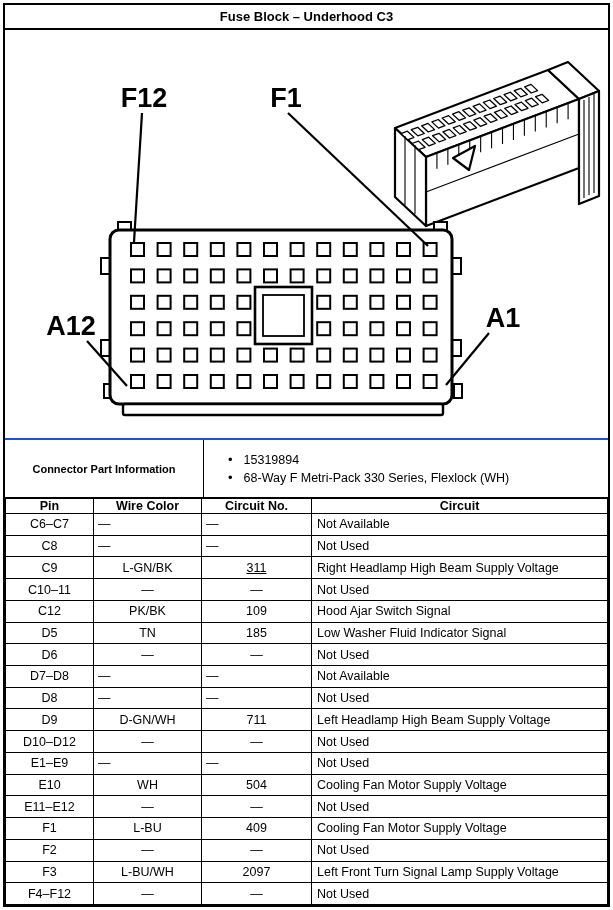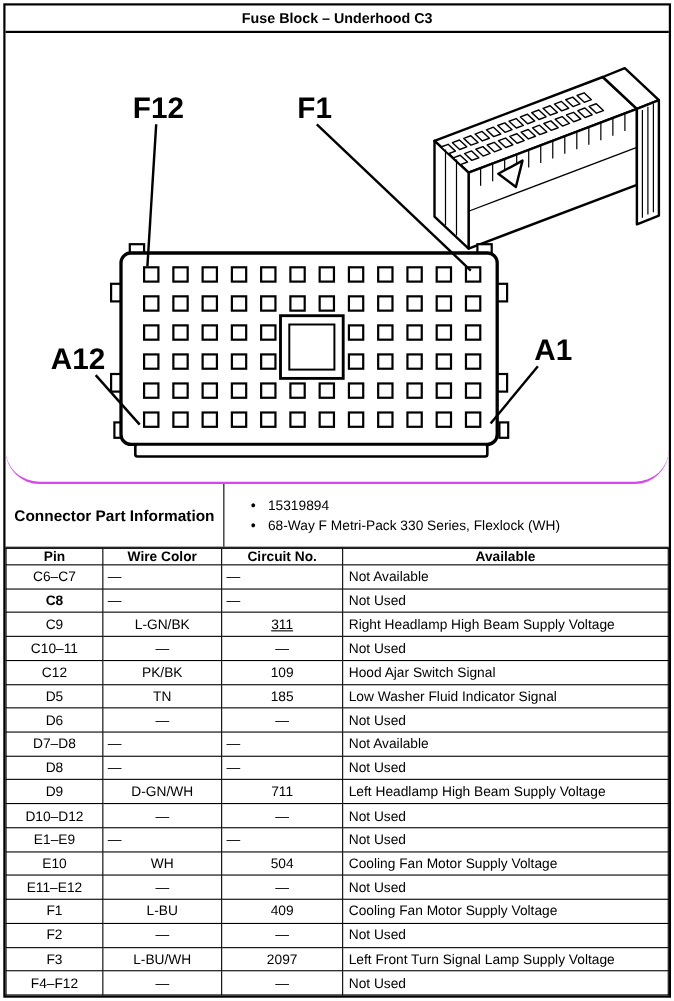--- a/index.html
+++ b/index.html
@@ -3,39 +3,39 @@
 <meta charset="utf-8">
 <style>
   * { box-sizing: border-box; margin: 0; padding: 0; }
   html, body { background: #fff; }
   body { font-family: "Liberation Sans", sans-serif; color: #000; }
   .page { width: 613px; height: 910px; padding: 3px; background: #fff; }
   .frame { width: 100%; height: 100%; border: 2px solid #000; display: flex; flex-direction: column; background: #fff; }
 
   .title-bar { flex: 0 0 25px; border-bottom: 2px solid #000; display: flex; align-items: center; justify-content: center; font-weight: bold; font-size: 13px; }
 
-  .diagram { flex: 0 0 410px; border-bottom: 2px solid #d946ef; position: relative; overflow: hidden; border-radius: 31px; }
+  .diagram { flex: 0 0 410px; border-bottom: 2px solid #1d4ed8; position: relative; overflow: hidden; }
   .diagram svg { display: block; width: 100%; height: 100%; }
 
   
   .iso polygon { fill: #fff; stroke: #000; stroke-width: 2.2; stroke-linejoin: round; }
   .iso .pinrow polygon { stroke-width: 1.3; }
   .iso line { stroke: #000; stroke-width: 1.1; }
   .face rect { fill: #fff; stroke: #000; }
   .face .body-outline { stroke-width: 3; }
   .face .flange { stroke-width: 2.4; }
   .face .tab { stroke-width: 2; }
   .face .grid rect { stroke-width: 2; }
   .face .cavity-outer { stroke-width: 2.6; }
   .face .cavity-inner { stroke-width: 1.8; }
   .leader { stroke: #000; stroke-width: 2.2; }
   .lbl { font-family: "Liberation Sans", sans-serif; font-size: 27px; font-weight: bold; fill: #000; text-anchor: middle; }
 
   .part-info { flex: 0 0 58px; border-bottom: 1px solid #000; display: flex; }
-  .part-info-left { width: 199px; border-right: 1px solid #000; display: flex; align-items: center; justify-content: center; font-weight: bold; font-size: 14px; text-align: center; }
+  .part-info-left { width: 199px; border-right: 1px solid #000; display: flex; align-items: center; justify-content: center; font-weight: bold; font-size: 11px; text-align: center; }
   .part-info-right { flex: 1; display: flex; flex-direction: column; justify-content: center; gap: 4px; padding-left: 24px; font-size: 12.5px; }
   .bullet-line { display: flex; align-items: center; gap: 11px; }
   .bullet { font-size: 13px; line-height: 1; }
 
   .table-fill { flex: 1; display: flex; }
   table { width: 100%; height: 100%; border-collapse: collapse; table-layout: fixed; font-size: 12.5px; flex: 1; }
   th, td { border: 1px solid #000; padding: 0 4px; overflow: hidden; white-space: nowrap; }
   th { font-weight: bold; text-align: center; }
   td.col-pin { text-align: center; }
   td.col-func { text-align: left; padding-left: 5px; }
@@ -230,32 +230,32 @@
           <col style="width:88px">
           <col style="width:108px">
           <col style="width:110px">
           <col>
         </colgroup>
         <thead>
           <tr>
             <th>Pin</th>
             <th>Wire Color</th>
             <th>Circuit No.</th>
-            <th>Available</th>
+            <th>Circuit</th>
           </tr>
         </thead>
         <tbody>
             <tr>
               <td class="col-pin" style="text-align: center;">C6–C7</td>
               <td class="col-wire" style="text-align: left;">—</td>
               <td class="col-circuit" style="text-align: left;">—</td>
               <td class="col-func" style="text-align: left;">Not Available</td>
             </tr>
             <tr>
-              <td class="col-pin" style="text-align: center; font-weight: bold;">C8</td>
+              <td class="col-pin" style="text-align: center;">C8</td>
               <td class="col-wire" style="text-align: left;">—</td>
               <td class="col-circuit" style="text-align: left;">—</td>
               <td class="col-func" style="text-align: left;">Not Used</td>
             </tr>
             <tr>
               <td class="col-pin" style="text-align: center;">C9</td>
               <td class="col-wire" style="text-align: center;">L-GN/BK</td>
               <td class="col-circuit" style="text-align: center; text-decoration: underline;">311</td>
               <td class="col-func" style="text-align: left;">Right Headlamp High Beam Supply Voltage</td>
             </tr>

